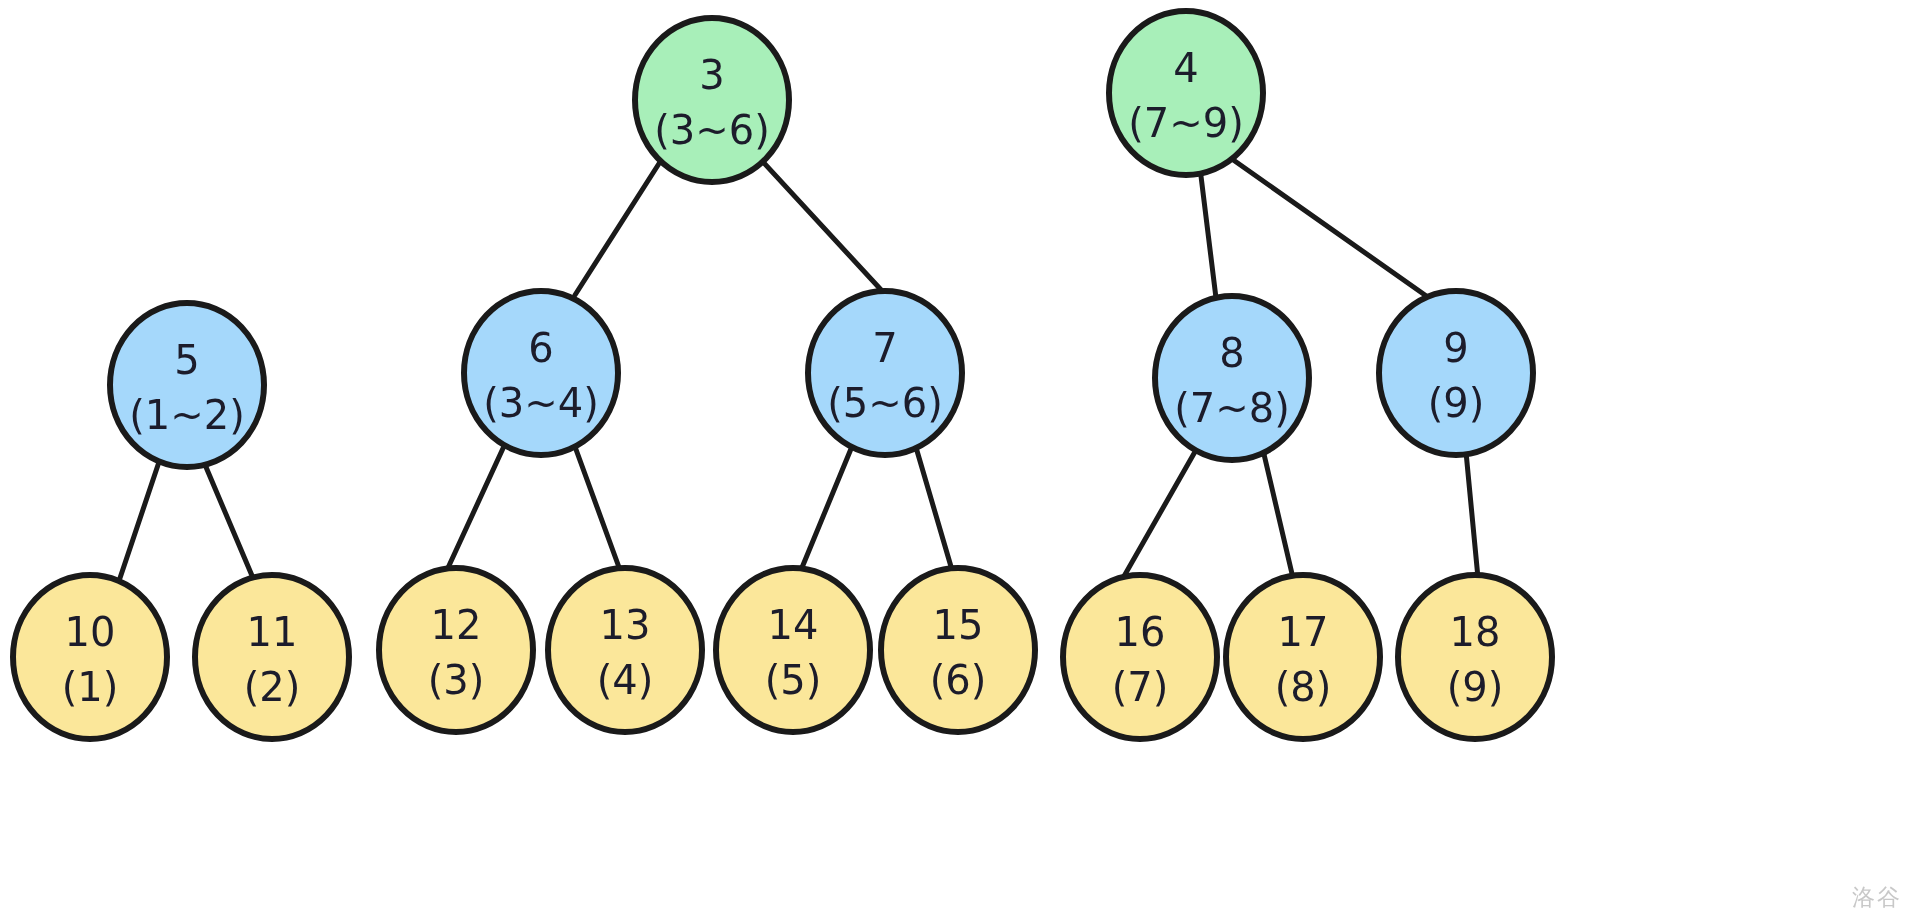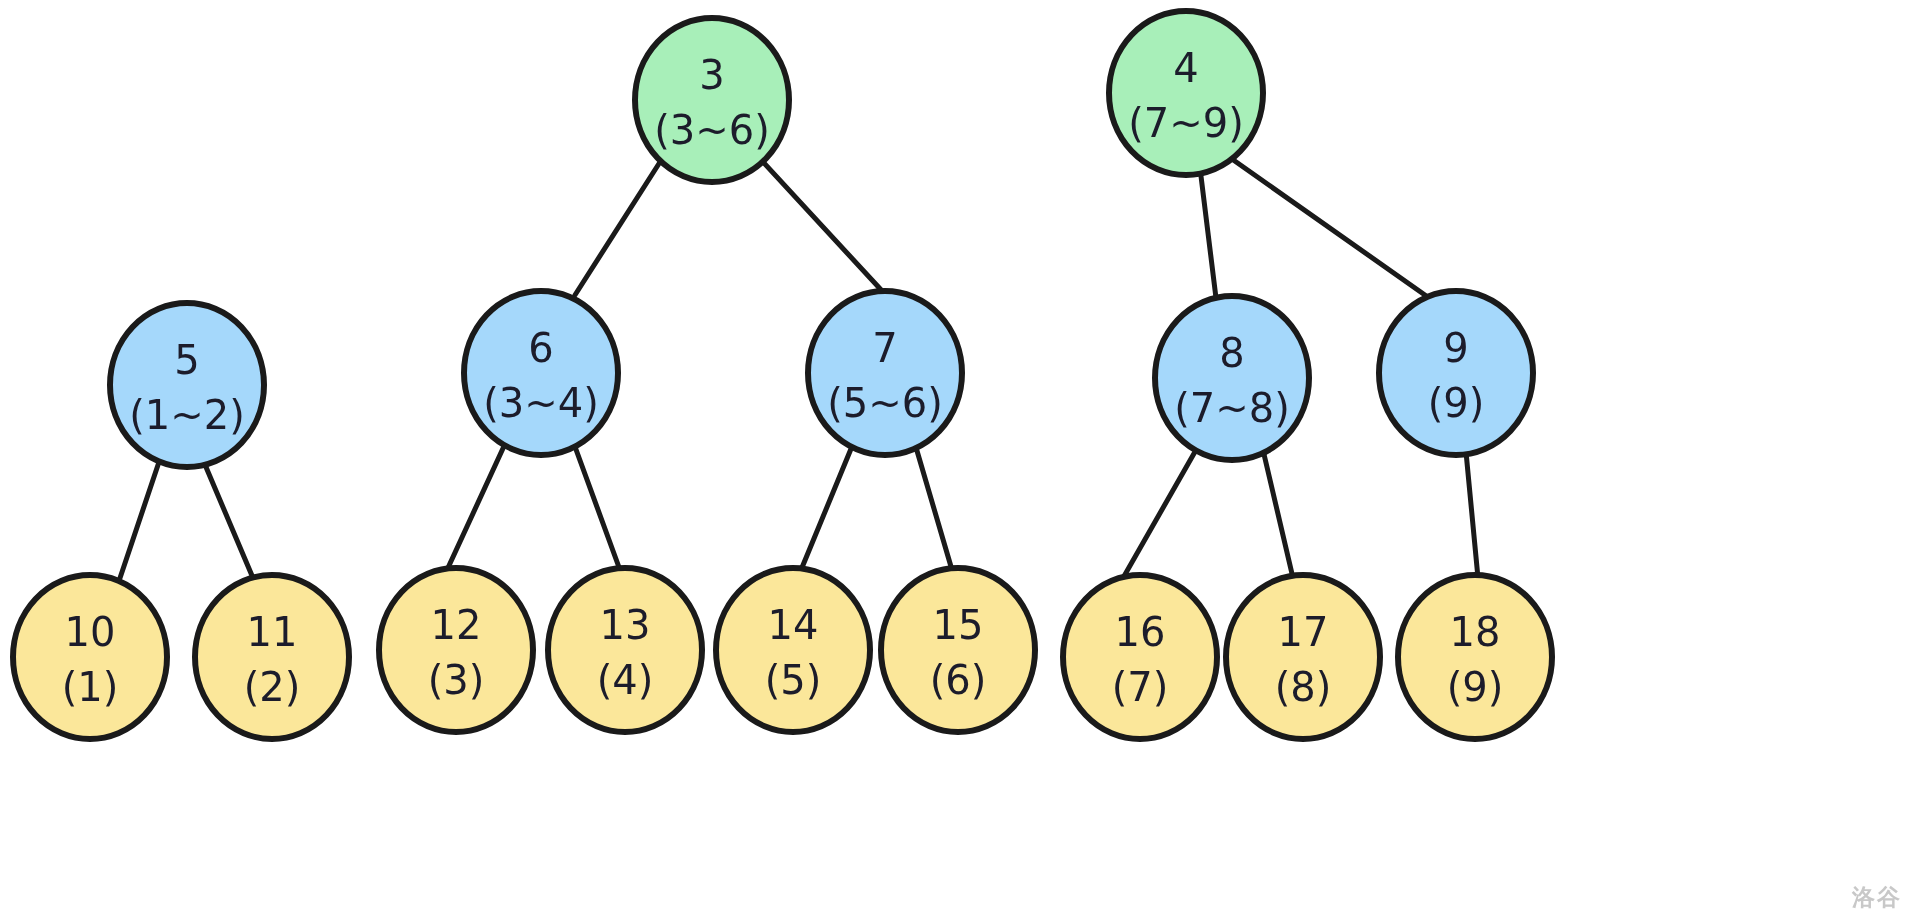--- a/index.html
+++ b/index.html
@@ -48,21 +48,20 @@
   .node-label-range { font-size: 40px; }
   .watermark-text {
     position: absolute;
     right: 18px;
     bottom: 10px;
     font-family: "DejaVu Sans", sans-serif;
     font-size: 23px;
     color: #c8c8c8;
     letter-spacing: 2px;
     user-select: none;
-    font-weight: bold;
   }
 </style>
 </head>
 <body>
 
 <div id="diagram-root">
   <svg id="tree-svg" viewBox="0 0 1920 923">
     <g id="edges-layer">
         <line x1="660" y1="162" x2="575" y2="295" class="edge-line" stroke="#1a1a1a"></line>
         <line x1="763" y1="162" x2="884" y2="293" class="edge-line" stroke="#1a1a1a"></line>

